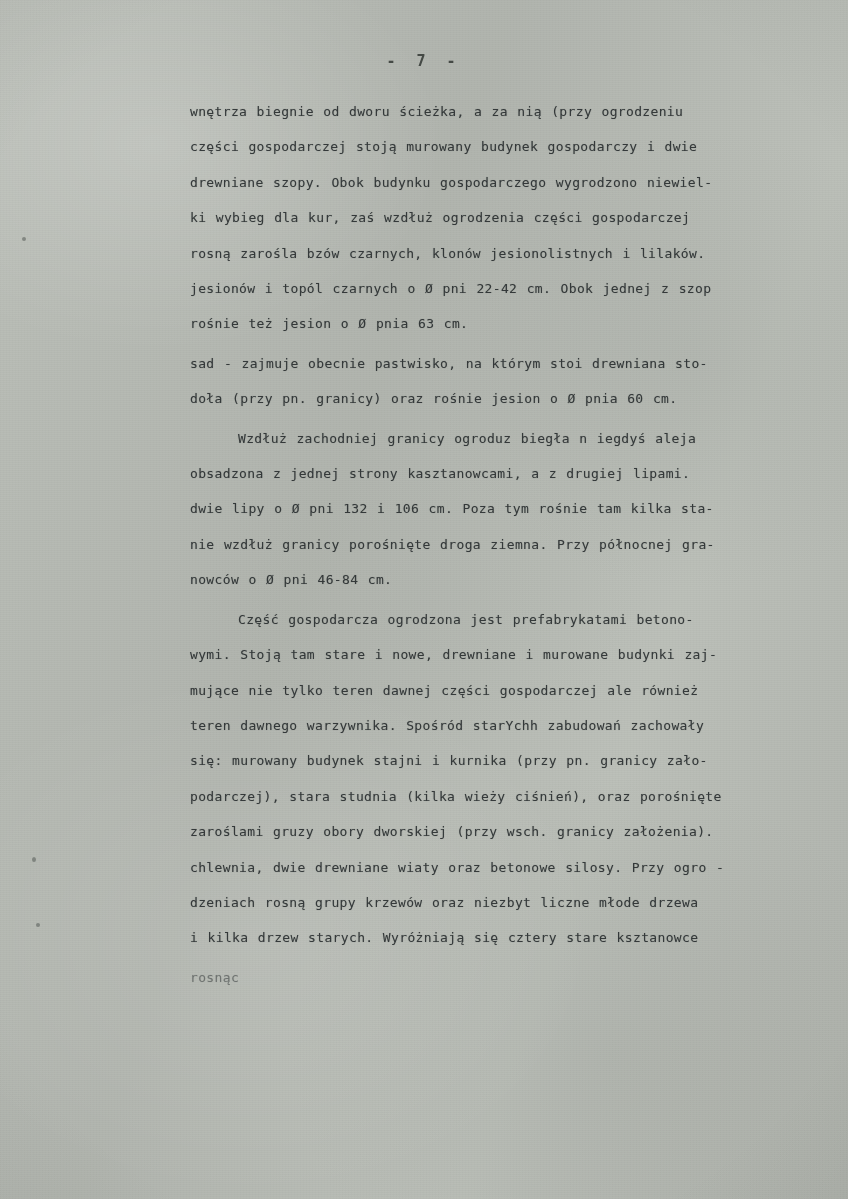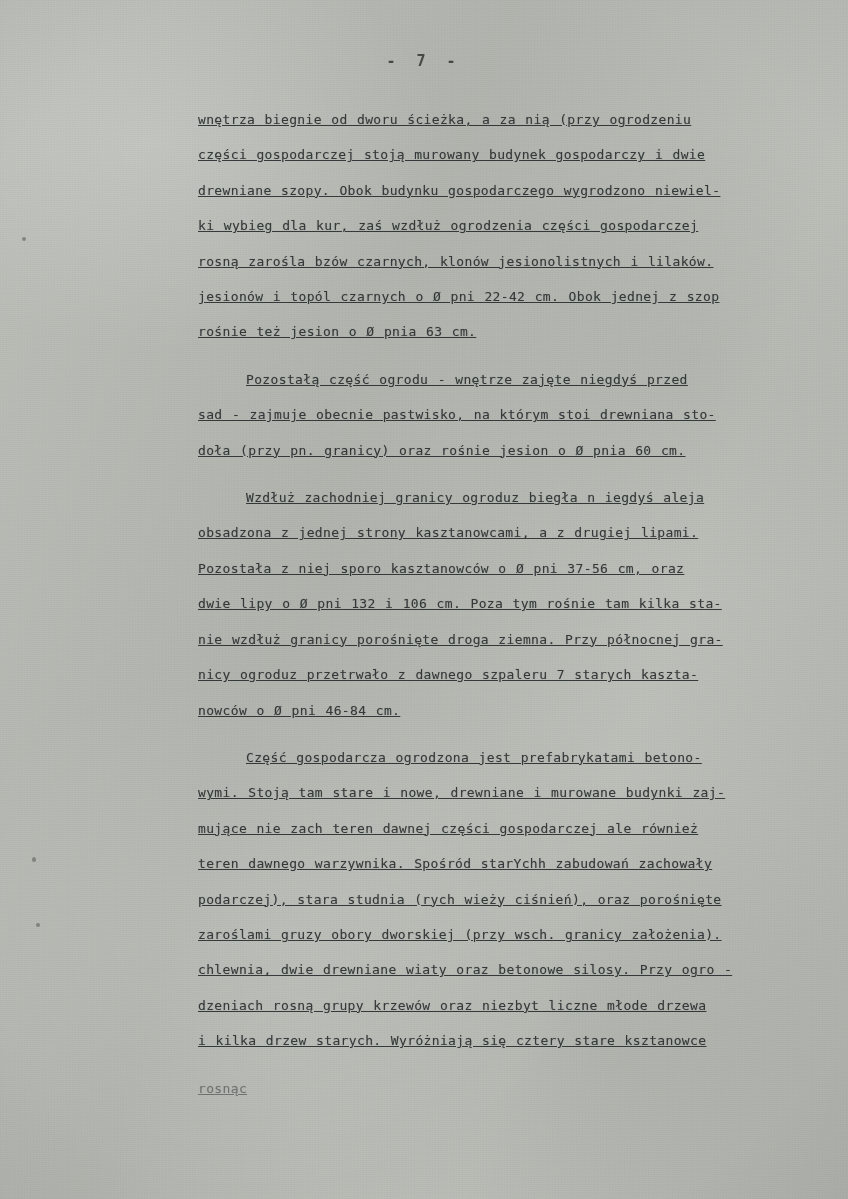--- a/index.html
+++ b/index.html
@@ -70,22 +70,21 @@
     font-size: 13.0px;
     line-height: 35.4px;
     color: #23282a;
     letter-spacing: 0.35px;
     word-spacing: 1.2px;
     text-align: justify;
     opacity: 0.88;
     text-shadow: 0 0 1px rgba(40,45,42,0.35);
   }
   .para {
-    margin: 12px;
-    text-decoration: underline;
+    margin: 4px;
   }
   .para + .para {
     margin-top: 0;
   }
   .indent {
     display: inline-block;
     width: 48px;
   }
   .line {
     display: block;
@@ -119,39 +118,37 @@
         <p class="para">
           <span class="line">wnętrza biegnie od dworu ścieżka, a za nią (przy ogrodzeniu</span>
           <span class="line">części gospodarczej stoją murowany budynek gospodarczy i dwie</span>
           <span class="line">drewniane szopy. Obok budynku gospodarczego wygrodzono niewiel-</span>
           <span class="line">ki wybieg dla kur, zaś wzdłuż ogrodzenia części gospodarczej</span>
           <span class="line">rosną zarośla bzów czarnych, klonów jesionolistnych i lilaków.</span>
           <span class="line">jesionów i topól czarnych o Ø pni 22-42 cm. Obok jednej z szop</span>
           <span class="line">rośnie też jesion o Ø pnia 63 cm.</span>
         </p>
         <p class="para">
-          <span class="line"><span class="indent"></span><span>Pozostałą część ogrodu - wnętrze zajęte niegdyś przed</span></span>
           <span class="line">sad - zajmuje obecnie pastwisko, na którym stoi drewniana sto-</span>
           <span class="line">doła (przy pn. granicy) oraz rośnie jesion o Ø pnia 60 cm.</span>
         </p>
         <p class="para">
           <span class="line"><span class="indent"></span><span>Wzdłuż zachodniej granicy ogroduz biegła n iegdyś aleja</span></span>
           <span class="line">obsadzona z jednej strony kasztanowcami, a z drugiej lipami.</span>
-          <span class="line">Pozostała z niej sporo kasztanowców o Ø pni 37-56 cm, oraz</span>
           <span class="line">dwie lipy o Ø pni 132 i 106 cm. Poza tym rośnie tam kilka sta-</span>
           <span class="line">nie wzdłuż granicy porośnięte droga ziemna. Przy północnej gra-</span>
-          <span class="line">nicy ogroduz przetrwało z dawnego szpaleru 7 starych kaszta-</span>
           <span class="line">nowców o Ø pni 46-84 cm.</span>
         </p>
         <p class="para">
           <span class="line"><span class="indent"></span><span>Część gospodarcza ogrodzona jest prefabrykatami betono-</span></span>
           <span class="line">wymi. Stoją tam stare i nowe, drewniane i murowane budynki zaj-</span>
-          <span class="line">mujące nie zach teren dawnej części gospodarczej ale również</span>
+          <span class="line">mujące nie tylko teren dawnej części gospodarczej ale również</span>
           <span class="line">teren dawnego warzywnika. Spośród starYchh zabudowań zachowały</span>
-          <span class="line">podarczej), stara studnia (rych wieży ciśnień), oraz porośnięte</span>
+          <span class="line">się: murowany budynek stajni i kurnika (przy pn. granicy zało-</span>
+          <span class="line">podarczej), stara studnia (kilka wieży ciśnień), oraz porośnięte</span>
           <span class="line">zaroślami gruzy obory dworskiej (przy wsch. granicy założenia).</span>
           <span class="line">chlewnia, dwie drewniane wiaty oraz betonowe silosy. Przy ogro -</span>
           <span class="line">dzeniach rosną grupy krzewów oraz niezbyt liczne młode drzewa</span>
           <span class="line">i kilka drzew starych. Wyróżniają się cztery stare ksztanowce</span>
         </p>
         <p class="para">
           <span class="line last-line">rosnąc</span>
         </p>
       </div>
   </div>

